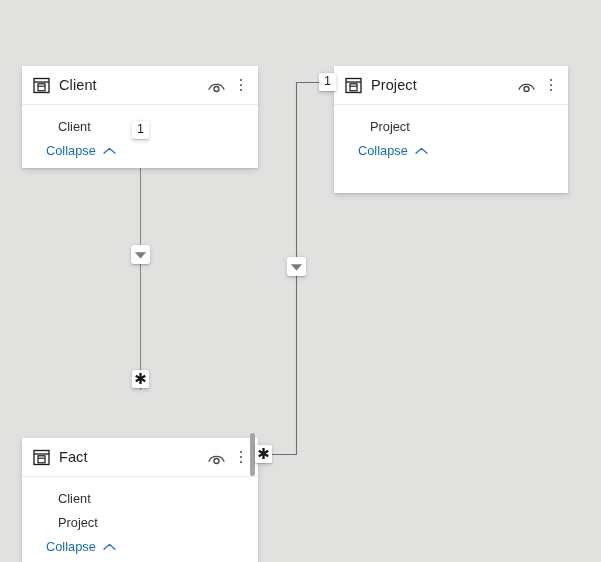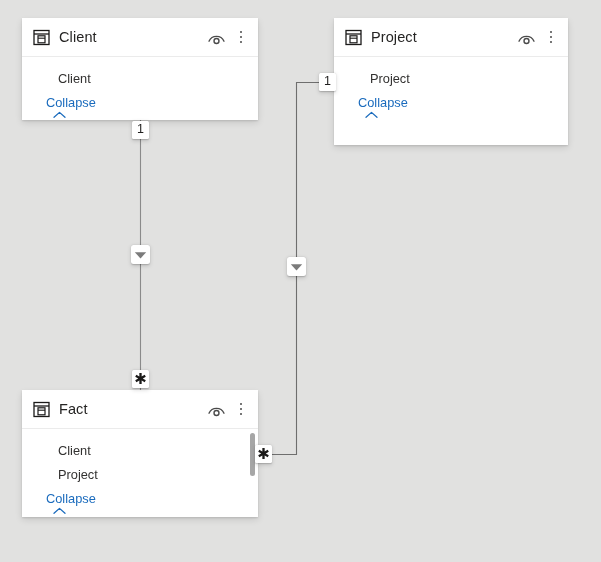--- a/index.html
+++ b/index.html
@@ -32,20 +32,21 @@
     z-index: 1;
   }
 
   
   .card {
     position: absolute;
     background: #ffffff;
     box-shadow: 0 0.6px 1.8px rgba(0,0,0,0.12), 0 3.2px 7px rgba(0,0,0,0.12);
     z-index: 5;
     box-sizing: border-box;
+    margin-top: 48px;
   }
 
   .card-header {
     height: 39px;
     display: flex;
     align-items: center;
     padding: 0 9px 0 11px;
     border-bottom: 1px solid #ebebeb;
     box-sizing: border-box;
   }
@@ -109,21 +110,21 @@
     font-size: 12.8px;
     color: #323130;
     line-height: 17px;
     padding: 3.5px 10px 3.5px 36px;
     white-space: nowrap;
   }
 
   .collapse-row {
     padding: 5px 20px 9px 24px;
     display: flex;
-    flex-direction: column;
+    align-items: center;
   }
   .collapse-link {
     font-size: 12.8px;
     color: #1a6bbd;
     line-height: 16px;
     cursor: pointer;
   }
   .chev-up {
     width: 13px;
     height: 8px;

